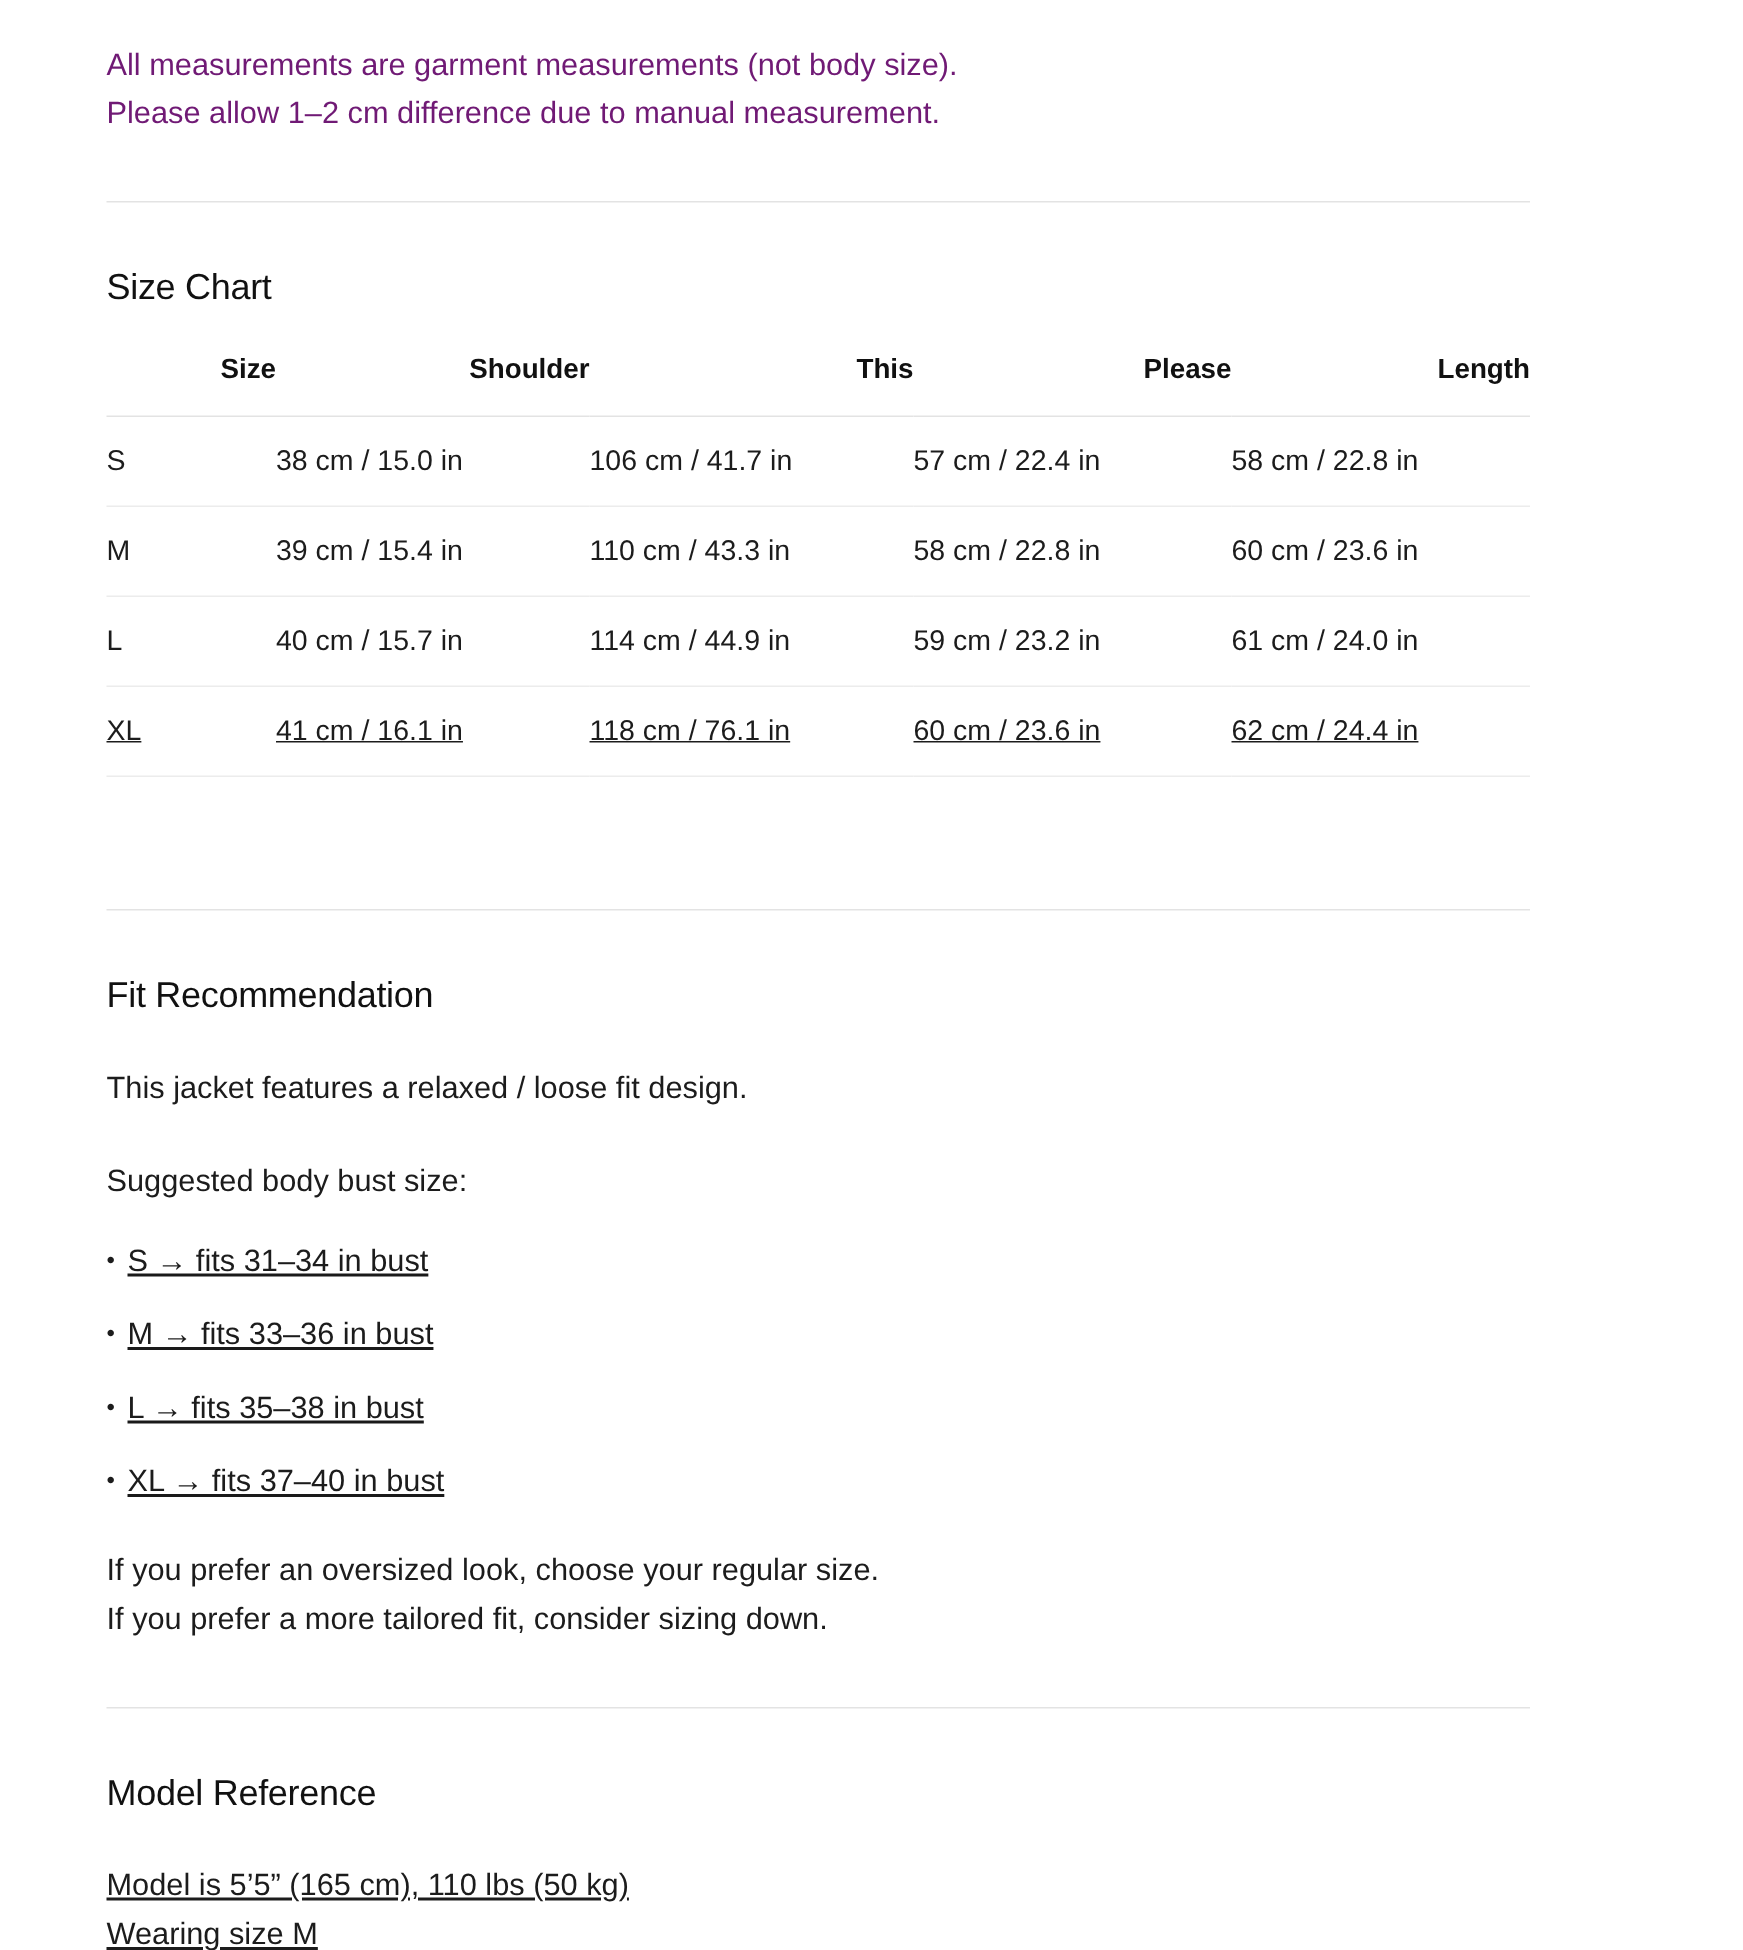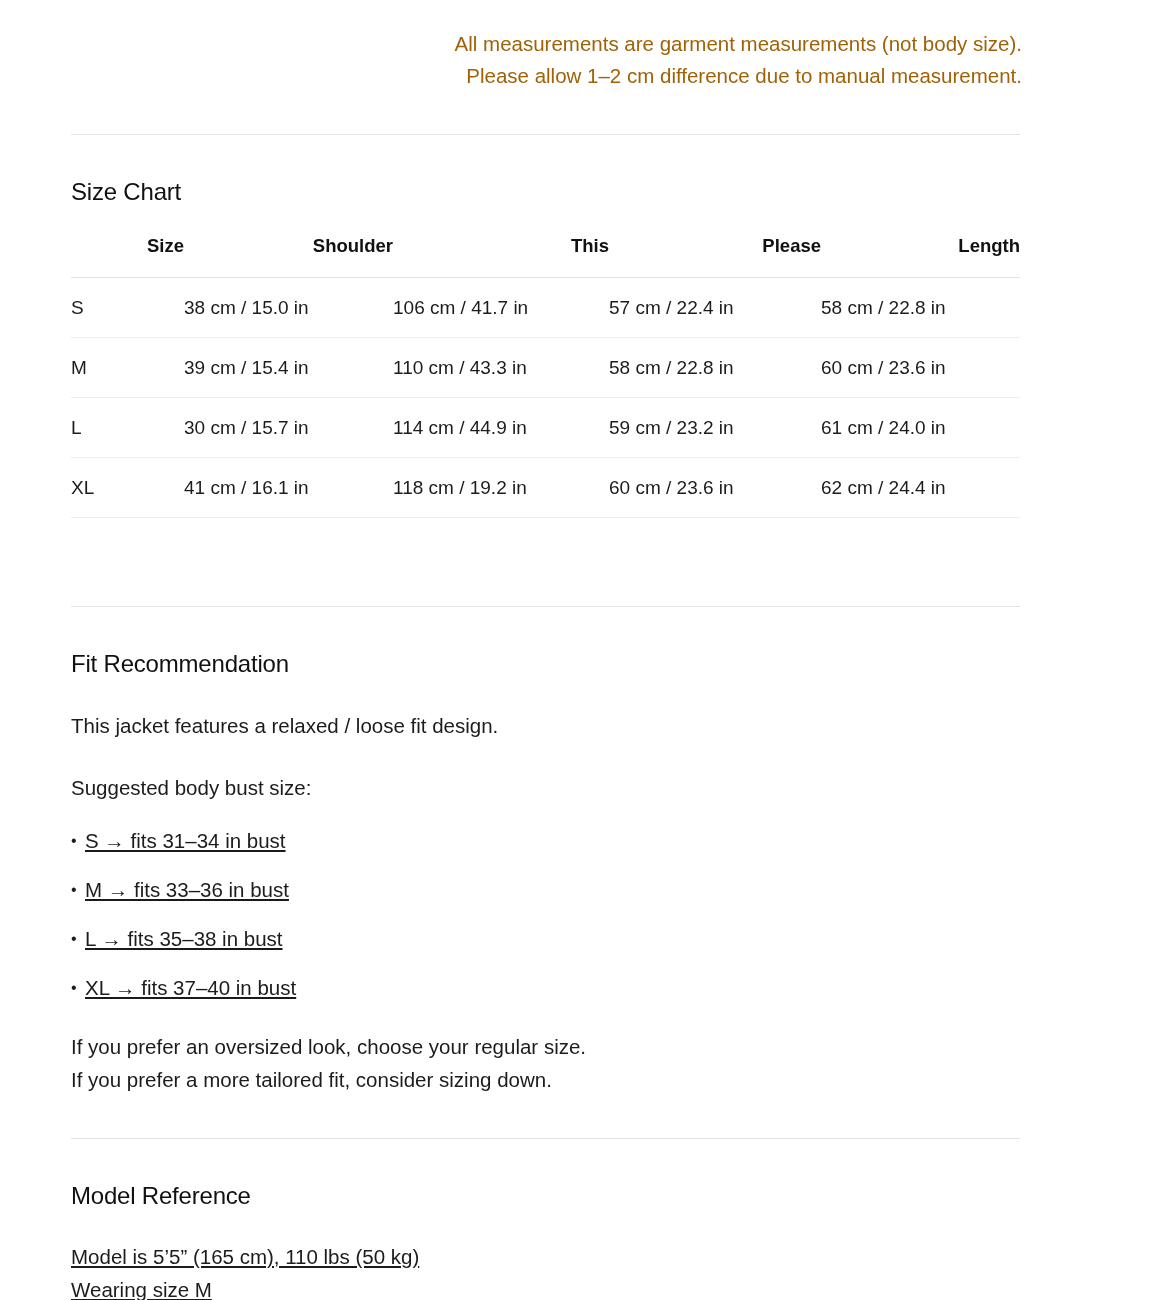--- a/index.html
+++ b/index.html
@@ -14,23 +14,22 @@
     font-family: "Liberation Sans", sans-serif;
     color: #1a1a1a;
     -webkit-font-smoothing: antialiased;
   }
   .page {
     padding: 28px 140px 30px 71px;
   }
   .intro {
     font-size: 20.5px;
     line-height: 32px;
-    color: #a16207;
+    color: #701a75;
     margin: 0 0 0 0;
-    text-align: right;
   }
   .intro div { white-space: nowrap; }
 
   hr.sep {
     border: 0;
     border-top: 1px solid #e3e3e3;
     margin: 42px 0 0 0;
     width: 949px;
   }
 
@@ -58,20 +57,21 @@
   table.size-chart td {
     text-align: left;
     font-size: 19px;
     color: #1c1c1c;
     padding: 19px 0 18px 0;
     border-bottom: 1px solid #ececec;
     white-space: nowrap;
   }
   table.size-chart tr:last-child td {
     border-bottom: 1px solid #ececec;
+    text-decoration: underline;
   }
   col.c-size { width: 113px; }
   col.c-shoulder { width: 209px; }
   col.c-bust { width: 216px; }
   col.c-sleeve { width: 212px; }
   col.c-length { width: auto; }
 
   .chart-bottom-gap { height: 46px; }
 
   p.body-text {
@@ -162,29 +162,29 @@
       </tr>
       <tr>
         <td>M</td>
         <td>39 cm / 15.4 in</td>
         <td>110 cm / 43.3 in</td>
         <td>58 cm / 22.8 in</td>
         <td>60 cm / 23.6 in</td>
       </tr>
       <tr>
         <td>L</td>
-        <td>30 cm / 15.7 in</td>
+        <td>40 cm / 15.7 in</td>
         <td>114 cm / 44.9 in</td>
         <td>59 cm / 23.2 in</td>
         <td>61 cm / 24.0 in</td>
       </tr>
       <tr>
         <td>XL</td>
         <td>41 cm / 16.1 in</td>
-        <td>118 cm / 19.2 in</td>
+        <td>118 cm / 76.1 in</td>
         <td>60 cm / 23.6 in</td>
         <td>62 cm / 24.4 in</td>
       </tr>
     </tbody>
   </table>
 
   <div class="chart-bottom-gap"></div>
   <hr class="sep">
 
   <h2 class="section-title">Fit Recommendation</h2>

